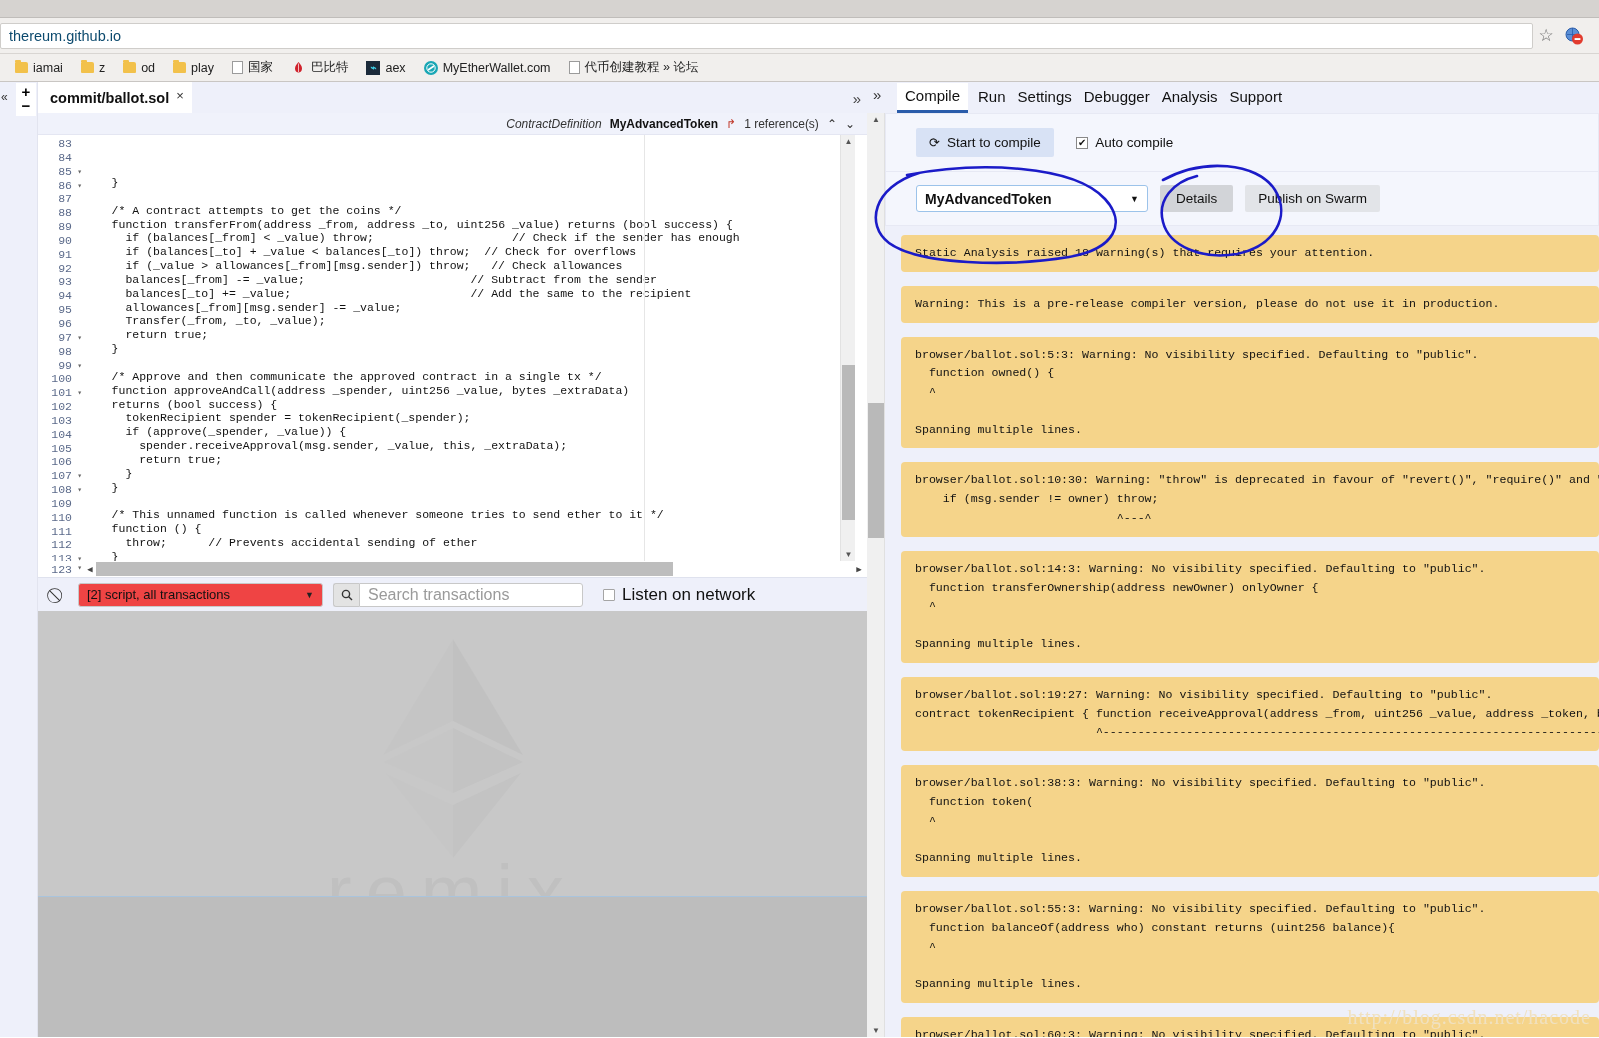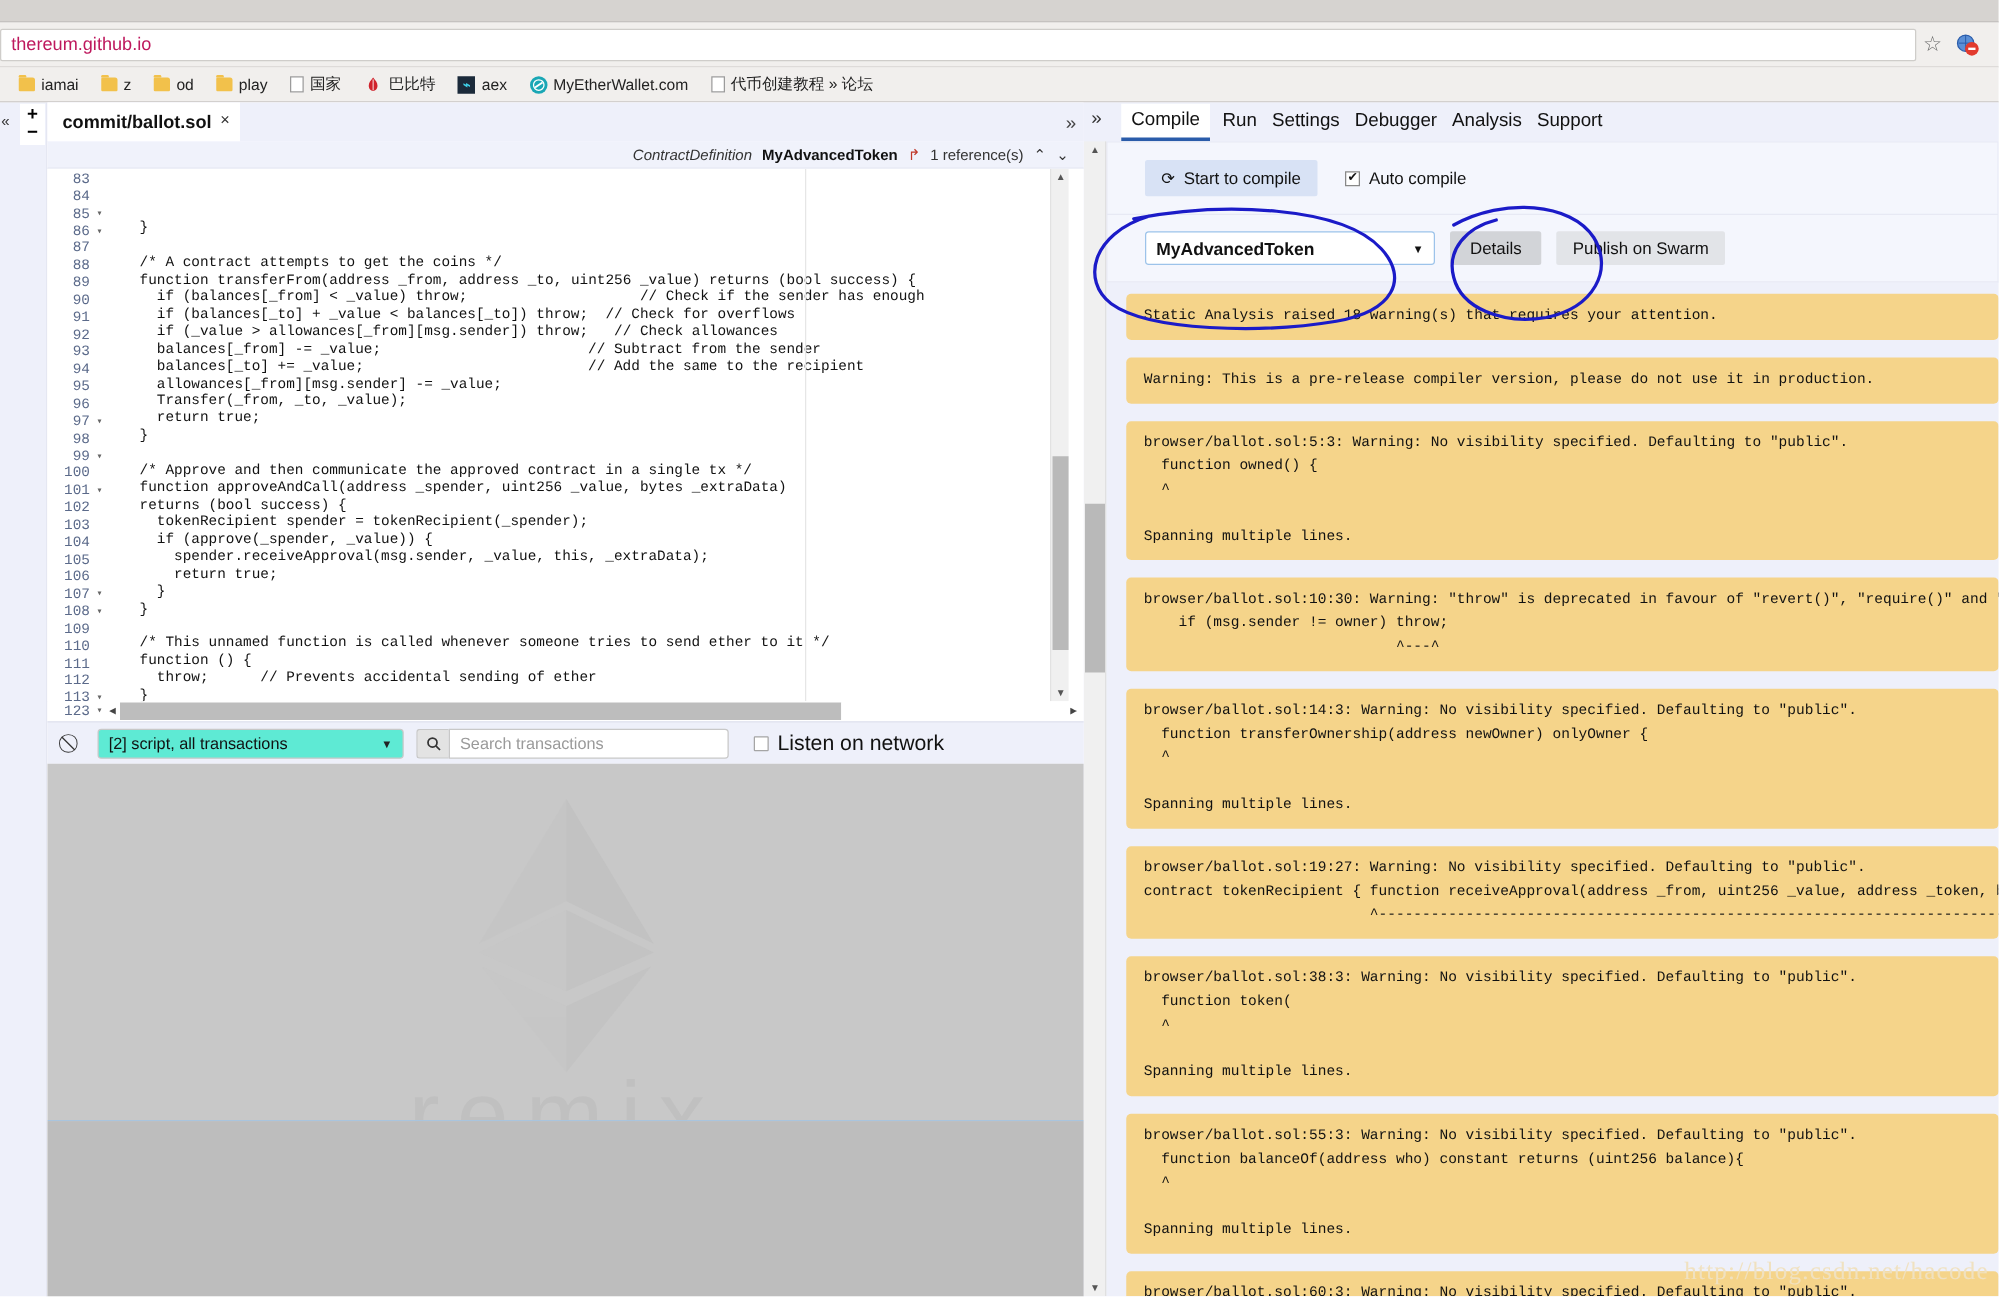--- a/index.html
+++ b/index.html
@@ -22,21 +22,21 @@
     border-bottom: 1px solid #d8d5d2;
   }
   .urlbox {
     flex: 1; height: 26px; margin-left: 0;
     background: #fff; border: 1px solid #cfcdca;
     border-radius: 2px;
     display: flex; align-items: center;
     padding: 0 8px; font-size: 14.5px; color: #777;
     overflow: hidden; white-space: nowrap;
   }
-  .urlbox .host { color: #be185d; }
+  .urlbox .host { color: #0c4a6e; }
   .star-icon {
     width: 26px; text-align: center; font-size: 17px;
     color: #6b6b6b; flex: none;
   }
   .ext-icon {
     width: 30px; text-align: center; flex: none;
     display:flex; align-items:center; justify-content:center;
   }
   .bookmarks {
     height: 28px; background: #f1efed;
@@ -183,39 +183,39 @@
   
   .termbar {
     height: 34px; background: #eef0fa; flex: none;
     display: flex; align-items: center; padding-left: 10px; gap: 10px;
     border-top: 1px solid #dfe2ee;
   }
   .term-ban {
     width: 20px; text-align: center; font-size: 15px; color: #333;
   }
   .term-select {
-    width: 245px; height: 24px; background: #5eead4;
+    width: 245px; height: 24px; background: #ef4444;
     border: 1px solid #c8c8c8; border-radius: 3px;
     display: flex; align-items: center; justify-content: space-between;
     padding: 0 8px; font-size: 13px; color: #111;
   }
   .term-select .caret { font-size: 9px; color: #222; }
   .term-search-wrap { display: flex; align-items: center; }
   .term-search-icon {
     width: 26px; height: 24px; background: #e3e3e3;
     border: 1px solid #c8c8c8; border-right: none;
     border-radius: 3px 0 0 3px;
     display: flex; align-items: center; justify-content: center;
     font-size: 12px; color: #333;
   }
   .term-search {
     width: 224px; height: 24px; background: #fff;
     border: 1px solid #c8c8c8; border-radius: 0 3px 3px 0;
     display: flex; align-items: center; padding: 0 8px;
-    font-size: 13px; color: #9a9a9a;
+    font-size: 16px; color: #9a9a9a;
   }
   .listen {
     display: flex; align-items: center; gap: 7px;
     font-size: 17px; color: #111; margin-left: 10px;
   }
   .cb {
     width: 12px; height: 12px; border: 1px solid #a5a5a5;
     background: #fff; border-radius: 1px; flex:none;
   }
 

